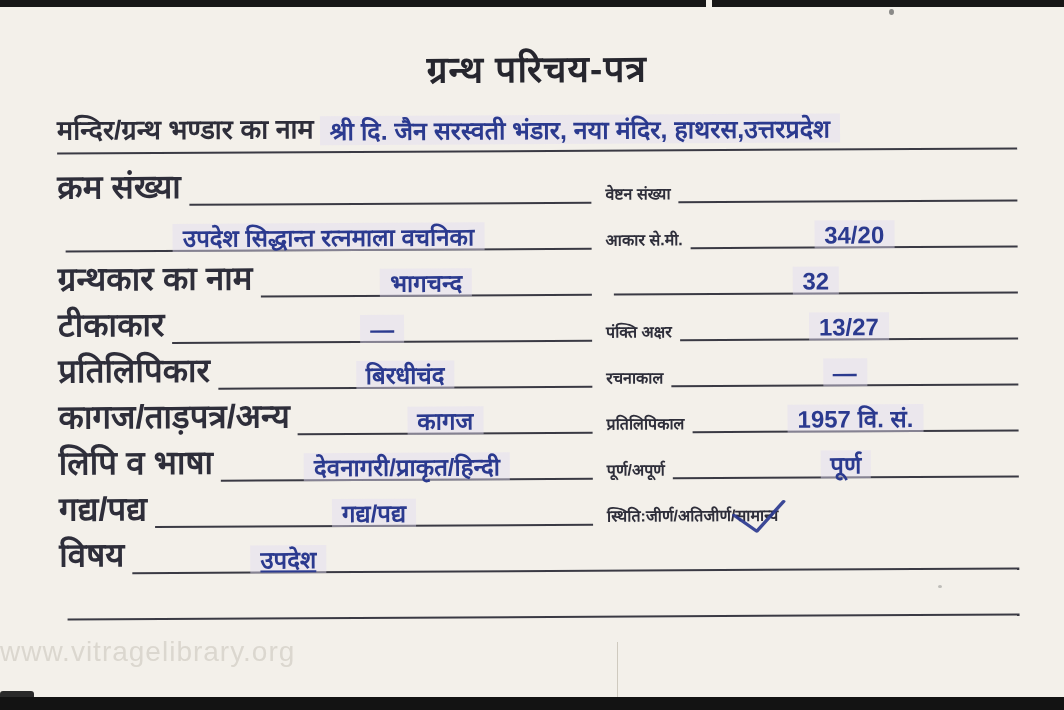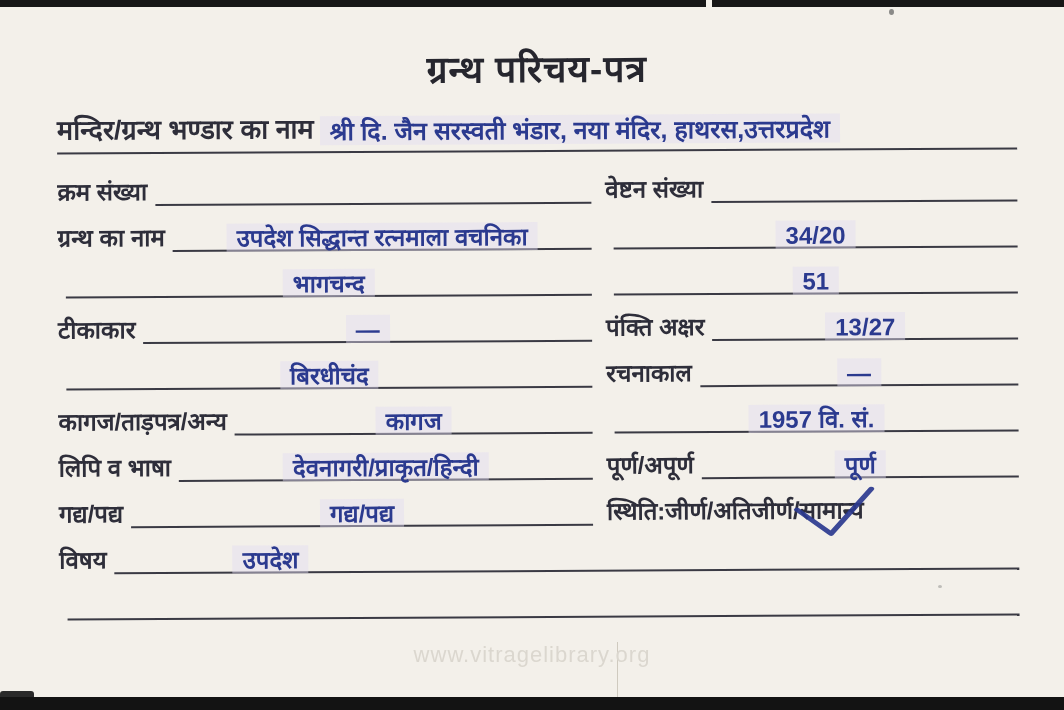--- a/index.html
+++ b/index.html
@@ -53,56 +53,56 @@
     align-items:end;
   }
   .cell{
     display:flex;align-items:flex-end;
     min-width:0;
   }
   .cell.left{grid-column:1;padding-right:14px;}
   .cell.right{grid-column:2;}
   .cell.full{grid-column:1 / -1;}
   .lbl{
-    font-size:24px;font-weight:700;color:#2e2e3a;
+    font-size:33px;font-weight:700;color:#2e2e3a;
     white-space:nowrap;line-height:1.15;
   }
-  .cell.right .lbl{font-size:24px;}
+  .cell.right .lbl{font-size:16px;}
   .line{
     flex:1 1 auto;
     border-bottom:2px solid #3a3a44;
     margin-left:8px;
     display:flex;align-items:flex-end;justify-content:center;
     min-width:0;
   }
   .cell.full .line{justify-content:flex-start;}
-  .cell.full .val{margin-left:118px;}
+  .cell.full .val{margin-left:118px;text-decoration:underline;}
   .val{
     color:#2b3a8f;font-weight:700;font-size:24px;
     line-height:1.05;white-space:nowrap;
     padding:2px 10px 1px;
     background:rgba(226,219,242,.45);
     transform:translateY(2px);
   }
   .val:empty{display:none;}
   .option-checked{position:relative;display:inline-block;}
   .check-svg{
     position:absolute;left:-18%;top:-38%;
     width:140%;height:185%;
     overflow:visible;pointer-events:none;
   }
   .check-svg path{
     fill:none;stroke:#2b3a8f;stroke-width:6.5;
     stroke-linecap:round;stroke-linejoin:round;opacity:.92;
   }
   .watermark{
     position:absolute;left:0;right:0;bottom:42px;
-    text-align:center;
+    text-align:left;
     color:#dbd7cf;
-    font-size:22px;letter-spacing:1px;font-weight:400;
+    font-size:28px;letter-spacing:1px;font-weight:400;
   }
 </style>
 </head>
 <body>
 
 <div class="scan-page">
   <div class="edge-top"></div>
   <div class="edge-bottom"></div>
   <div class="speck s1"></div>
   <div class="speck s2"></div>
@@ -122,74 +122,77 @@
       <div class="cell left">
         <span class="lbl">क्रम संख्या</span>
         <span class="line"></span>
       </div>
       <div class="cell right">
         <span class="lbl">वेष्टन संख्या</span>
         <span class="line"></span>
       </div>
 
       <div class="cell left">
-        <span class="lbl">ग्रन्थ का नाम</span>
         <span class="line">
             <span class="val">उपदेश सिद्धान्त रत्नमाला वचनिका</span>
           </span>
       </div>
       <div class="cell right">
+        <span class="lbl">आकार से.मी.</span>
         <span class="line">
             <span class="val">34/20</span>
           </span>
       </div>
 
       <div class="cell left">
+        <span class="lbl">ग्रन्थकार का नाम</span>
         <span class="line">
             <span class="val">भागचन्द</span>
           </span>
       </div>
       <div class="cell right">
         <span class="line">
-            <span class="val">51</span>
+            <span class="val">32</span>
           </span>
       </div>
 
       <div class="cell left">
         <span class="lbl">टीकाकार</span>
         <span class="line">
             <span class="val">—</span>
           </span>
       </div>
       <div class="cell right">
         <span class="lbl">पंक्ति अक्षर</span>
         <span class="line">
             <span class="val">13/27</span>
           </span>
       </div>
 
       <div class="cell left">
+        <span class="lbl">प्रतिलिपिकार</span>
         <span class="line">
             <span class="val">बिरधीचंद</span>
           </span>
       </div>
       <div class="cell right">
         <span class="lbl">रचनाकाल</span>
         <span class="line">
             <span class="val">—</span>
           </span>
       </div>
 
       <div class="cell left">
         <span class="lbl">कागज/ताड़पत्र/अन्य</span>
         <span class="line">
             <span class="val">कागज</span>
           </span>
       </div>
       <div class="cell right">
+        <span class="lbl">प्रतिलिपिकाल</span>
         <span class="line">
             <span class="val">1957 वि. सं.</span>
           </span>
       </div>
 
       <div class="cell left">
         <span class="lbl">लिपि व भाषा</span>
         <span class="line">
             <span class="val">देवनागरी/प्राकृत/हिन्दी</span>
           </span>

